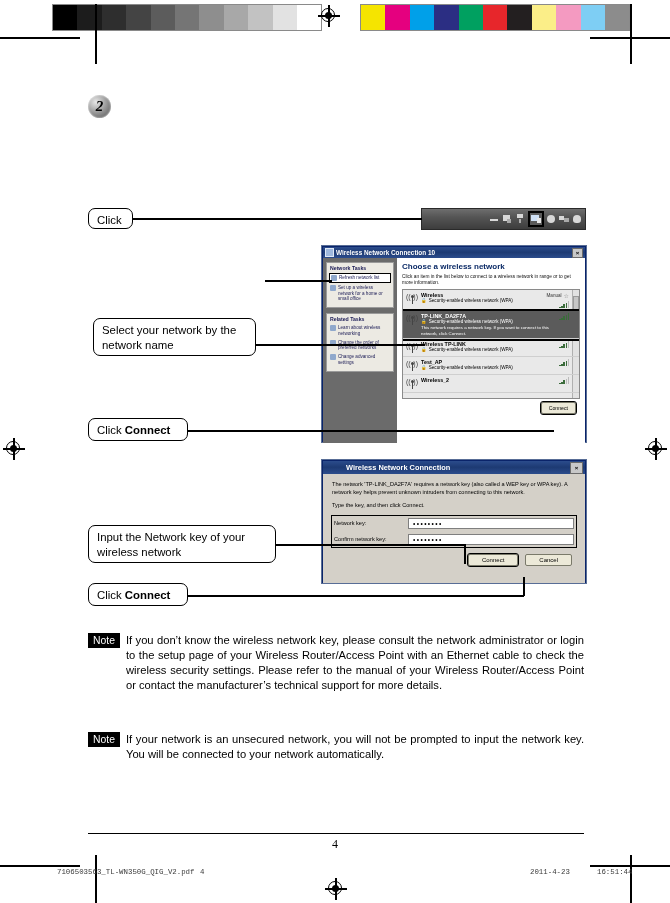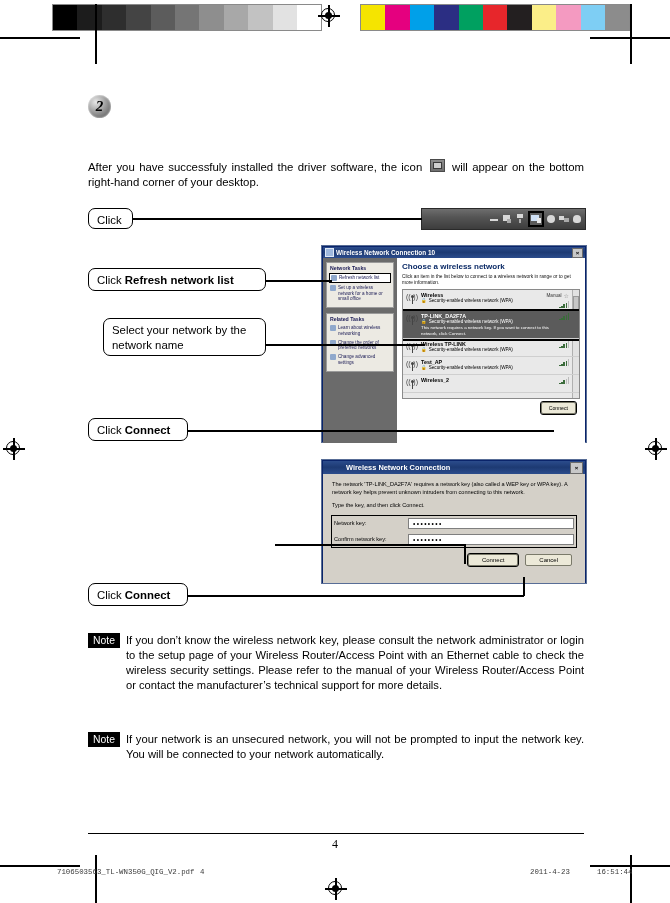--- a/index.html
+++ b/index.html
@@ -195,25 +195,20 @@
     <div class="ring"></div>
     <div class="ring2"></div>
 </div>
 
 <div id="page">
 
   <div id="section-header">
     <div class="badge-num">2</div>
   </div>
 
-  <p id="intro">
-    <span>After you have successfuly installed the driver software, the icon</span>
-    <span class="tray-inline"></span>
-    <span>will appear on the bottom right-hand corner of your desktop.</span>
-  </p>
 
   <div class="callout" style="left:88px;top:168px;width:45px;height:21px;">
     <span>Click</span>
   </div>
   <div class="lead" style="left:132px;top:178px;width:290px;"></div>
 
   <div id="taskbar">
     <div class="tray-ico">
         <i style="left:1px;top:5px;width:8px;height:2px;"></i>
       </div>
@@ -409,26 +404,23 @@
               </div>
             </div>
           </div>
         <div class="btnrow">
           <div class="xpbtn hl">Connect</div>
         </div>
       </div>
     </div>
   </div>
 
-  <div class="callout" style="left:88px;top:228px;width:178px;height:23px;">
-    <span>Click </span><b>Refresh network list</b>
-  </div>
   <div class="lead" style="left:265px;top:240px;width:67px;"></div>
 
-  <div class="callout" style="left:93px;top:278px;width:163px;height:38px;margin-left:10px;">
+  <div class="callout" style="left:93px;top:278px;width:163px;height:38px;">
     <span>Select your network by the network name</span>
   </div>
   <div class="lead" style="left:255px;top:304px;width:170px;"></div>
 
   <div class="callout" style="left:88px;top:378px;width:100px;height:23px;">
     <span>Click </span><b>Connect</b>
   </div>
   <div class="lead" style="left:187px;top:390px;width:367px;"></div>
 
   <div class="win" id="dlg-key">
@@ -451,20 +443,23 @@
           <div class="keyfield">••••••••</div>
         </div>
       </div>
       <div class="btnrow" style="margin-top:5px;">
         <div class="xpbtn hl">Connect</div>
         <div class="xpbtn">Cancel</div>
       </div>
     </div>
   </div>
 
+  <div class="callout" style="left:88px;top:485px;width:188px;height:38px;">
+    <span>Input the Network key of your wireless network</span>
+  </div>
   <div class="lead" style="left:275px;top:504px;width:190px;"></div>
   <div class="lead-v" style="left:464px;top:504px;height:20px;"></div>
 
   <div class="callout" style="left:88px;top:543px;width:100px;height:23px;">
     <span>Click </span><b>Connect</b>
   </div>
   <div class="lead" style="left:187px;top:555px;width:337px;"></div>
   <div class="lead-v" style="left:523px;top:537px;height:19px;"></div>
 
   <div class="note" style="top:593px;">

